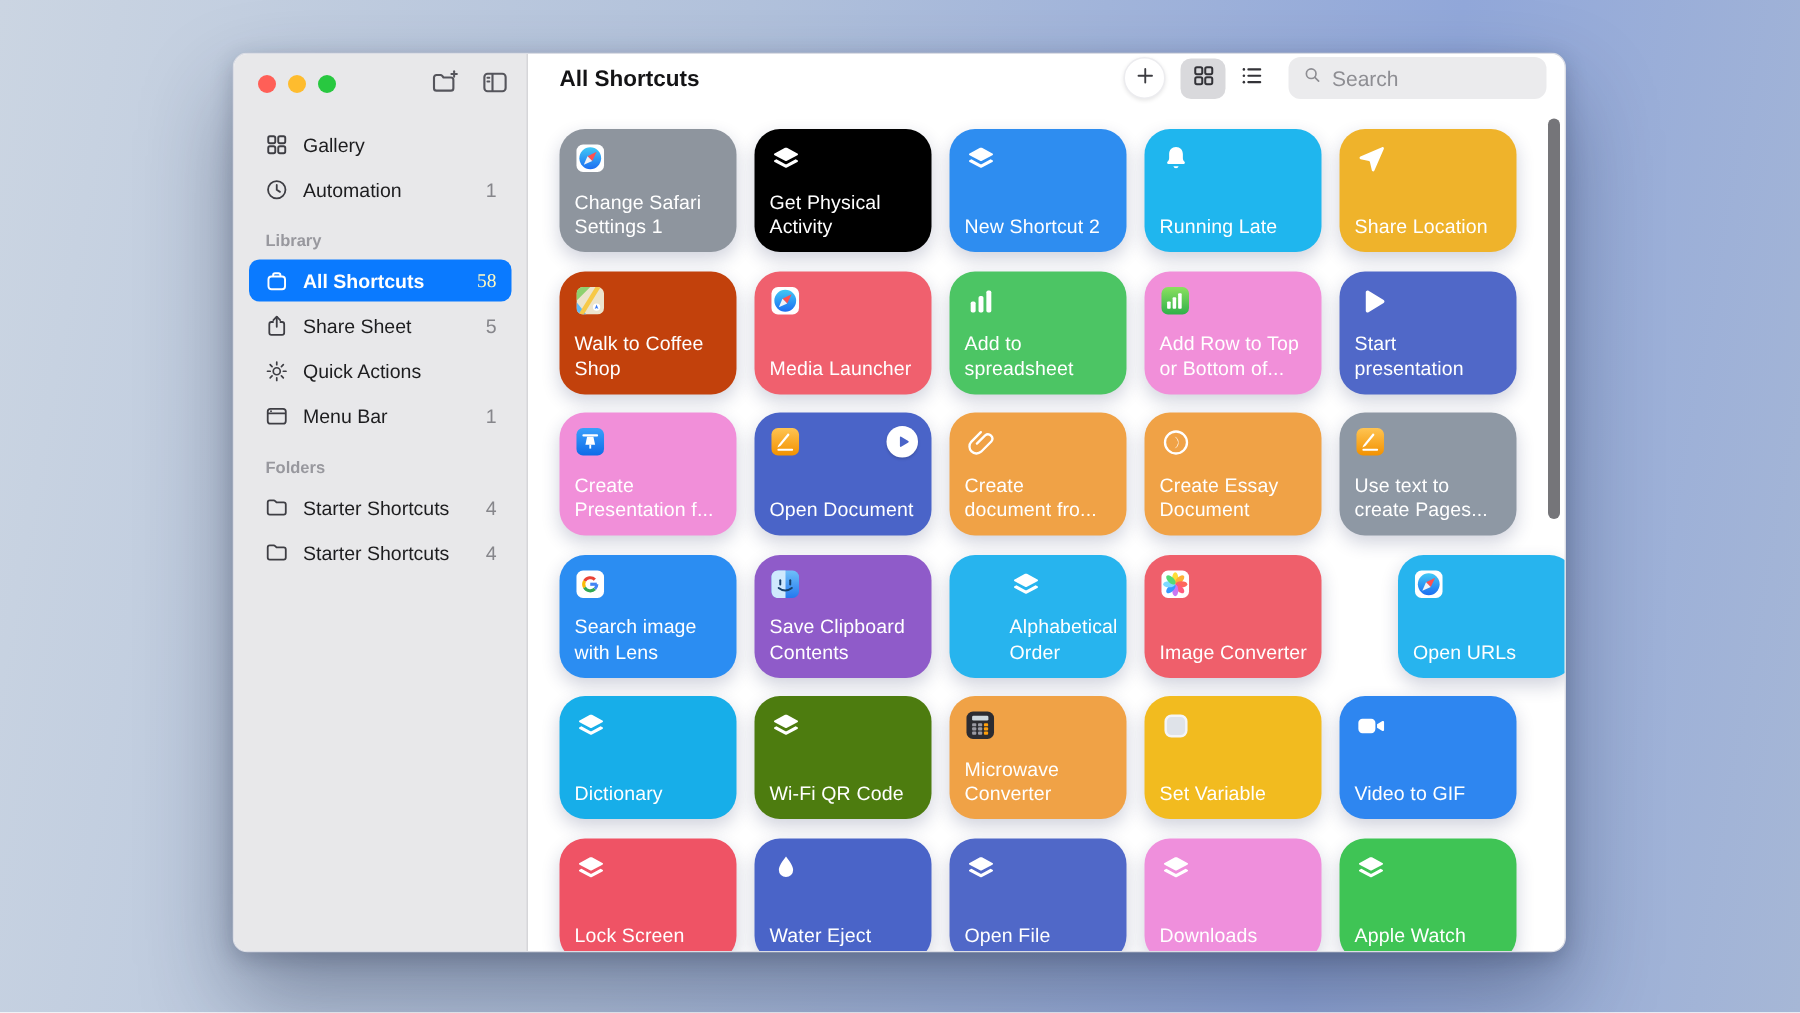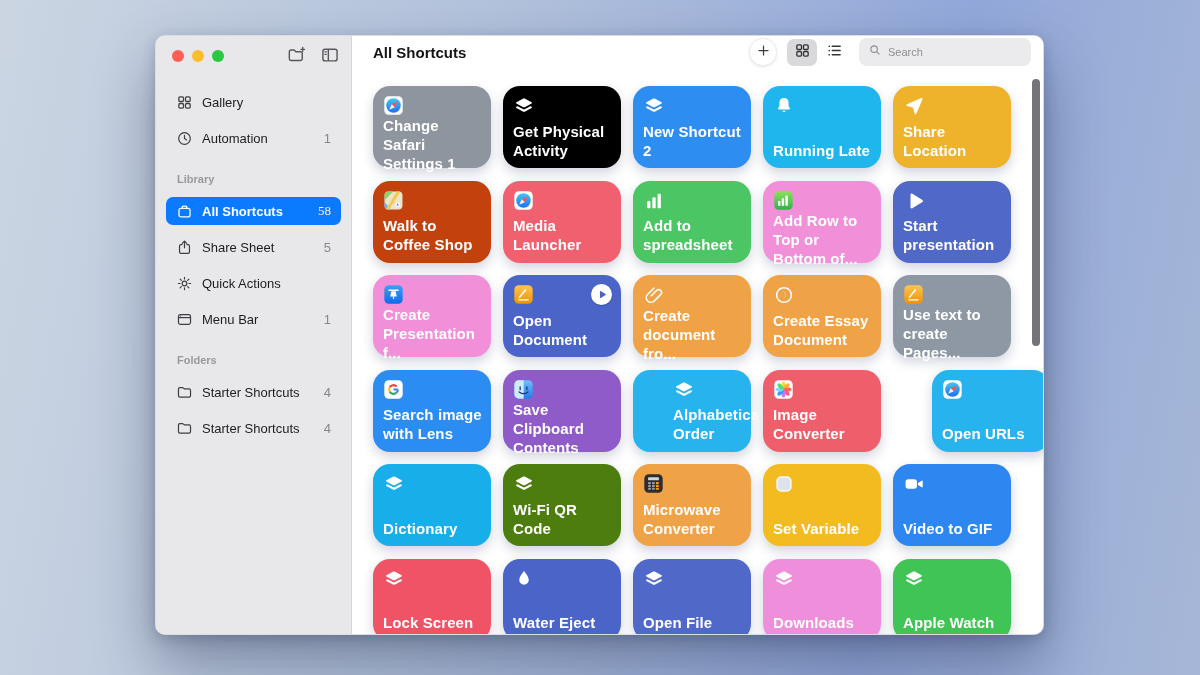--- a/index.html
+++ b/index.html
@@ -18,21 +18,21 @@
     padding:9px 10px 0 16px; }
   .traffic-lights { display:flex; gap:8px; }
   .tl { width:12px; height:12px; border-radius:50%; display:inline-block; }
   .tl.red{background:#ff5f57}.tl.yellow{background:#febc2e}.tl.green{background:#28c840}
   .sidebar-tools { display:flex; gap:11px; }
   .tool-btn { background:none; border:none; color:#55555c; width:22px; height:22px;
     padding:0; cursor:pointer; display:flex; align-items:center; justify-content:center; }
   .tool-btn svg { width:20px; height:20px; }
   #sidebar-nav { margin-top:13px; }
   .section-header { font-size:11px; font-weight:700; color:#98989e; padding:13px 0 4px 21px; }
-  .side-item { display:flex; align-items:center; gap:9px; height:28px; margin:8px 10px;
+  .side-item { display:flex; align-items:center; gap:9px; height:28px; margin:2px 10px;
     padding:0 10px; border-radius:7px; font-size:13px; color:#1d1d1f; cursor:default; }
   .side-item.selected { background:#0a7aff; color:#fff; }
   .sicon { width:17px; height:17px; display:flex; color:#3e3e44; flex:none; }
   .side-item.selected .sicon { color:#fff; }
   .sicon svg { width:17px; height:17px; }
   .slabel { flex:1; white-space:nowrap; overflow:hidden; }
   .side-item.selected .slabel { font-weight:600; }
   .scount { font-size:13px; color:#86868b; }
   .side-item.selected .scount { color:#fef9c3;font-family:Liberation Serif, serif; }
   
@@ -46,37 +46,37 @@
     display:flex; align-items:center; justify-content:center; cursor:pointer; flex:none; }
   .add-btn svg { width:15px; height:15px; }
   .segmented { display:flex; align-items:center; gap:2px; }
   .seg { width:30px; height:27px; display:flex; align-items:center; justify-content:center;
     border:none; background:transparent; border-radius:7px; color:#333338; cursor:pointer; }
   .seg.selected { background:#d9d9dc; }
   .seg svg { width:17px; height:17px; }
   .search { display:flex; align-items:center; gap:6px; width:172px; height:28px;
     background:#ebebed; border-radius:8px; padding:0 9px; }
   .search svg { width:14px; height:14px; color:#8e8e93; flex:none; }
-  .search input { border:none; background:transparent; outline:none; font-size:11px;
+  .search input { border:none; background:transparent; outline:none; font-size:14px;
     color:#0f172a; width:100%; font-family:inherit; }
   .search input::placeholder { color:#8e8e93; }
   
   .grid { display:grid; grid-template-columns:repeat(5,118px); gap:12.5px 12px;
     padding:20px 0 0 21px; }
   .card { position:relative; width:118px; height:82px; border-radius:17px;
     padding:9px 9px 8px 10px; display:flex; flex-direction:column; color:#fff;
     box-shadow:0 5px 12px rgba(30,40,90,.20); cursor:pointer; }
   .cicon { width:22px; height:22px; display:block; }
   .cicon svg { width:22px; height:22px; display:block; }
   .cicon.appicon svg { width:21px; height:21px; }
   .badge { position:absolute; top:9px; right:9px; width:21px; height:21px;
     border-radius:50%; background:#fff; display:flex; align-items:center;
     justify-content:center; box-shadow:0 1px 2px rgba(0,0,0,.18); }
   .badge svg { width:11px; height:11px; }
-  .clabel { margin-top:auto; font-size:15px; font-weight:700; line-height:1.28;
+  .clabel { margin-top:auto; font-size:13px; font-weight:400; line-height:1.28;
     letter-spacing:.1px; }
   .scrollbar-thumb { position:absolute; right:3px; top:43px; width:8px; height:267px;
     border-radius:4px; background:#757579; }
 </style>
 </head>
 <body>
 
 <div class="desktop">
   <div class="window">
 

